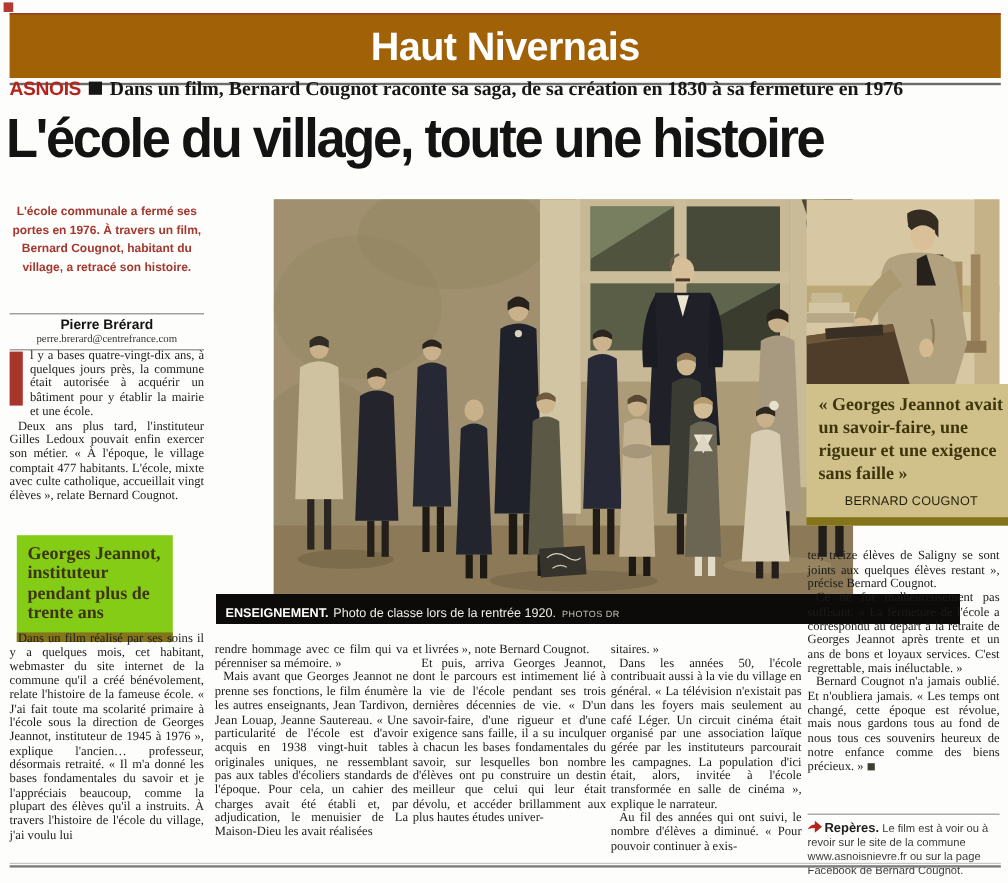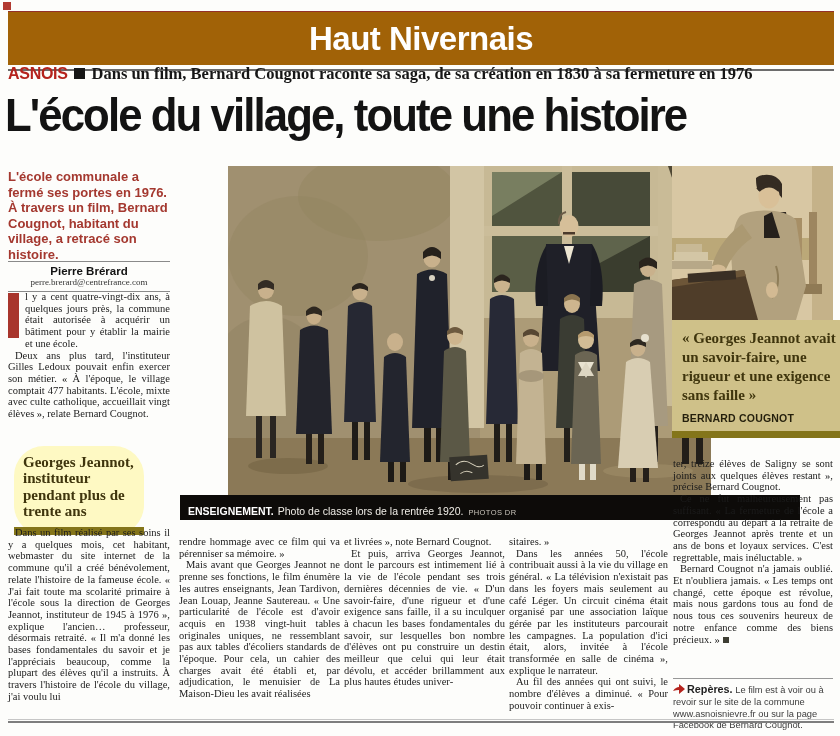--- a/index.html
+++ b/index.html
@@ -18,56 +18,56 @@
   .kicker{position:absolute;left:8px;top:64px;width:828px;white-space:nowrap;}
   .kicker-loc{color:#b5231d;font-weight:bold;font-size:16px;letter-spacing:-0.3px;}
   .kicker-square{display:inline-block;width:11px;height:11px;background:#161616;margin:0 7px 0 6px;}
   .kicker-text{font-family:"Liberation Serif",serif;font-weight:bold;font-size:16.5px;color:#161616;}
   .headline{position:absolute;left:5px;top:88px;margin:0;font-size:46px;font-weight:800;
             color:#131313;letter-spacing:-2px;white-space:nowrap;
             transform:scaleX(0.95);transform-origin:left top;}
 
   
   .standfirst{position:absolute;left:8px;top:169px;width:162px;font-weight:bold;
-              font-size:13px;line-height:15.6px;color:#a4382f;}
+              font-size:10px;line-height:15.6px;color:#a4382f;text-align:center;}
   .byline{position:absolute;left:8px;top:261px;width:162px;border-top:1px solid #8a8a8a;
           border-bottom:1px solid #8a8a8a;padding:3px 0 4px;text-align:center;box-sizing:border-box;}
   .byline-name{font-size:11.5px;font-weight:bold;color:#131313;}
   .byline-email{font-size:9px;color:#333;font-family:Liberation Serif, serif;}
 
   .bodytext{font-family:"Liberation Serif",serif;font-size:10.5px;line-height:11.7px;
             color:#1b1b1b;text-align:justify;}
   .bodytext p{margin:0;}
   .bodytext p.indent{text-indent:7px;}
   .col1a{position:absolute;left:8px;top:291px;width:162px;}
   .dropcap{float:left;width:11px;height:45px;background:#a8352c;margin:2px 6px 1px 0;}
   .col1b{position:absolute;left:8px;top:527px;width:162px;}
 
-  .tanbox{position:absolute;left:14px;top:446px;width:130px;background:#fef9c3;
-          padding:8px 9px 0;box-sizing:border-box;border-radius:30px;}
+  .tanbox{position:absolute;left:14px;top:446px;width:130px;background:#84cc16;
+          padding:8px 9px 0;box-sizing:border-box;}
   .tanbox-title{font-family:"Liberation Serif",serif;font-weight:bold;font-size:15px;
                 line-height:16.3px;color:#3f350d;}
   .tanbox-bar{height:8px;background:#84751a;margin:8px -9px 0;}
 
   
   .mainphoto{position:absolute;left:180px;top:166px;width:572px;height:354px;padding-left:48px;}
   .mainphoto svg{display:block;}
   .caption{position:absolute;left:0;bottom:0;width:100%;height:25px;background:#0d0b09;
            box-sizing:border-box;padding:6px 0 0 8px;white-space:nowrap;}
   .caption-label{color:#ffffff;font-weight:bold;font-size:10.5px;}
   .caption-text{color:#efece6;font-size:10.5px;margin-left:4px;}
   .caption-credit{color:#c9c4bb;font-size:7.5px;margin-left:5px;letter-spacing:0.4px;}
 
   
   .sidebar{position:absolute;left:672px;top:166px;width:161px;}
   .sidebar svg{display:block;}
   .quotebox{background:#cfc189;padding:9px 10px 0;box-sizing:border-box;width:177px;}
   .quote{font-family:"Liberation Serif",serif;font-weight:bold;font-size:15px;
          line-height:19px;color:#3f350d;}
-  .quote-attrib{font-size:10.5px;font-weight:bold;color:#241f0c;margin-top:7px;letter-spacing:0.2px;}
+  .quote-attrib{font-size:10.5px;font-weight:normal;color:#241f0c;margin-top:7px;letter-spacing:0.2px;margin-left:22px;}
   .quote-bar{height:7px;background:#84751a;margin:7px -10px 0;}
 
   
   .colmid{position:absolute;top:536px;width:161px;}
   .c2{left:179px;} .c3{left:344px;} .c4{left:509px;width:159px;}
   .c5{position:absolute;left:673px;top:458px;width:160px;}
   .endmark{display:inline-block;width:6px;height:6px;background:#3e3e33;margin-left:3px;}
 
   .reperes-rule{position:absolute;left:673px;top:678px;width:160px;border-top:1px solid #979797;}
   .reperes{position:absolute;left:673px;top:684px;width:160px;font-size:9.3px;
@@ -97,21 +97,21 @@
   <h1 class="headline">L'école du village, toute une histoire</h1>
 
   <div class="standfirst">L'école communale a fermé ses portes en 1976. À travers un film, Bernard Cougnot, habitant du village, a retracé son histoire.</div>
 
   <div class="byline">
     <div class="byline-name">Pierre Brérard</div>
     <div class="byline-email">perre.brerard@centrefrance.com</div>
   </div>
 
   <div class="bodytext col1a">
-    <p><span class="dropcap"></span><span>l y a cent quatre-vingt-dix ans, à quelques jours près, la commune était autorisée à acquérir un bâtiment pour y établir la mairie et une école.</span></p>
+    <p><span class="dropcap"></span><span>l y a bases quatre-vingt-dix ans, à quelques jours près, la commune était autorisée à acquérir un bâtiment pour y établir la mairie et une école.</span></p>
     <p class="indent">Deux ans plus tard, l'instituteur Gilles Ledoux pouvait enfin exercer son métier. « À l'époque, le village comptait 477 habitants. L'école, mixte avec culte catholique, accueillait vingt élèves », relate Bernard Cougnot.</p>
   </div>
 
   <div class="tanbox">
     <div class="tanbox-title">Georges Jeannot, instituteur pendant plus de trente ans</div>
     <div class="tanbox-bar"></div>
   </div>
 
   <div class="bodytext col1b">
     <p class="indent">Dans un film réalisé par ses soins il y a quelques mois, cet habitant, webmaster du site internet de la commune qu'il a créé bénévolement, relate l'histoire de la fameuse école. « J'ai fait toute ma scolarité primaire à l'école sous la direction de Georges Jeannot, instituteur de 1945 à 1976 », explique l'ancien… professeur, désormais retraité. « Il m'a donné les bases fondamentales du savoir et je l'appréciais beaucoup, comme la plupart des élèves qu'il a instruits. À travers l'histoire de l'école du village, j'ai voulu lui</p>

